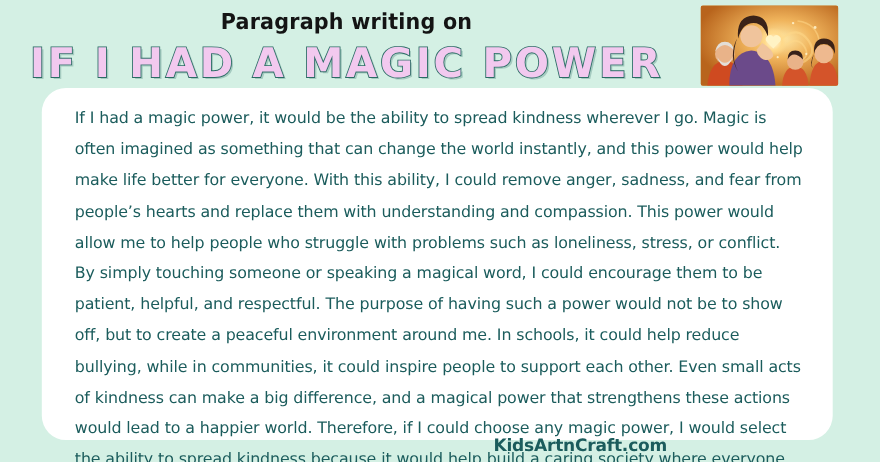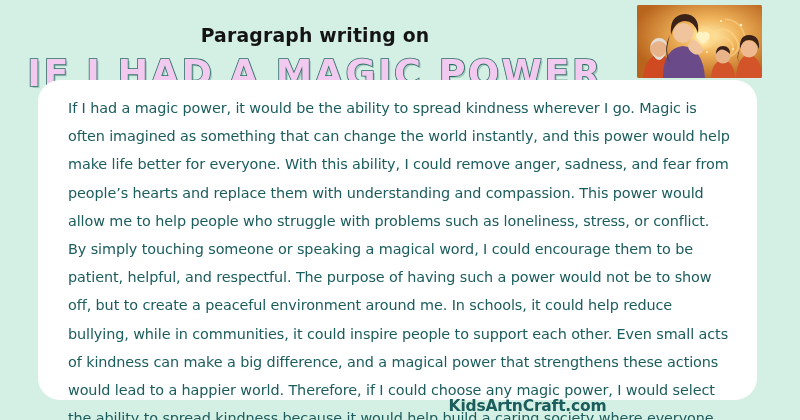--- a/index.html
+++ b/index.html
@@ -18,21 +18,21 @@
     width: 800px;
     height: 420px;
     background: #d4f0e4;
     box-sizing: border-box;
   }
 
   
   .header {
     position: absolute;
     left: 0;
-    top: 16px;
+    top: 0;
     width: 640px;
     height: 82px;
   }
 
   .kicker {
     position: absolute;
     left: 0;
     top: 7px;
     width: 630px;
     text-align: center;

